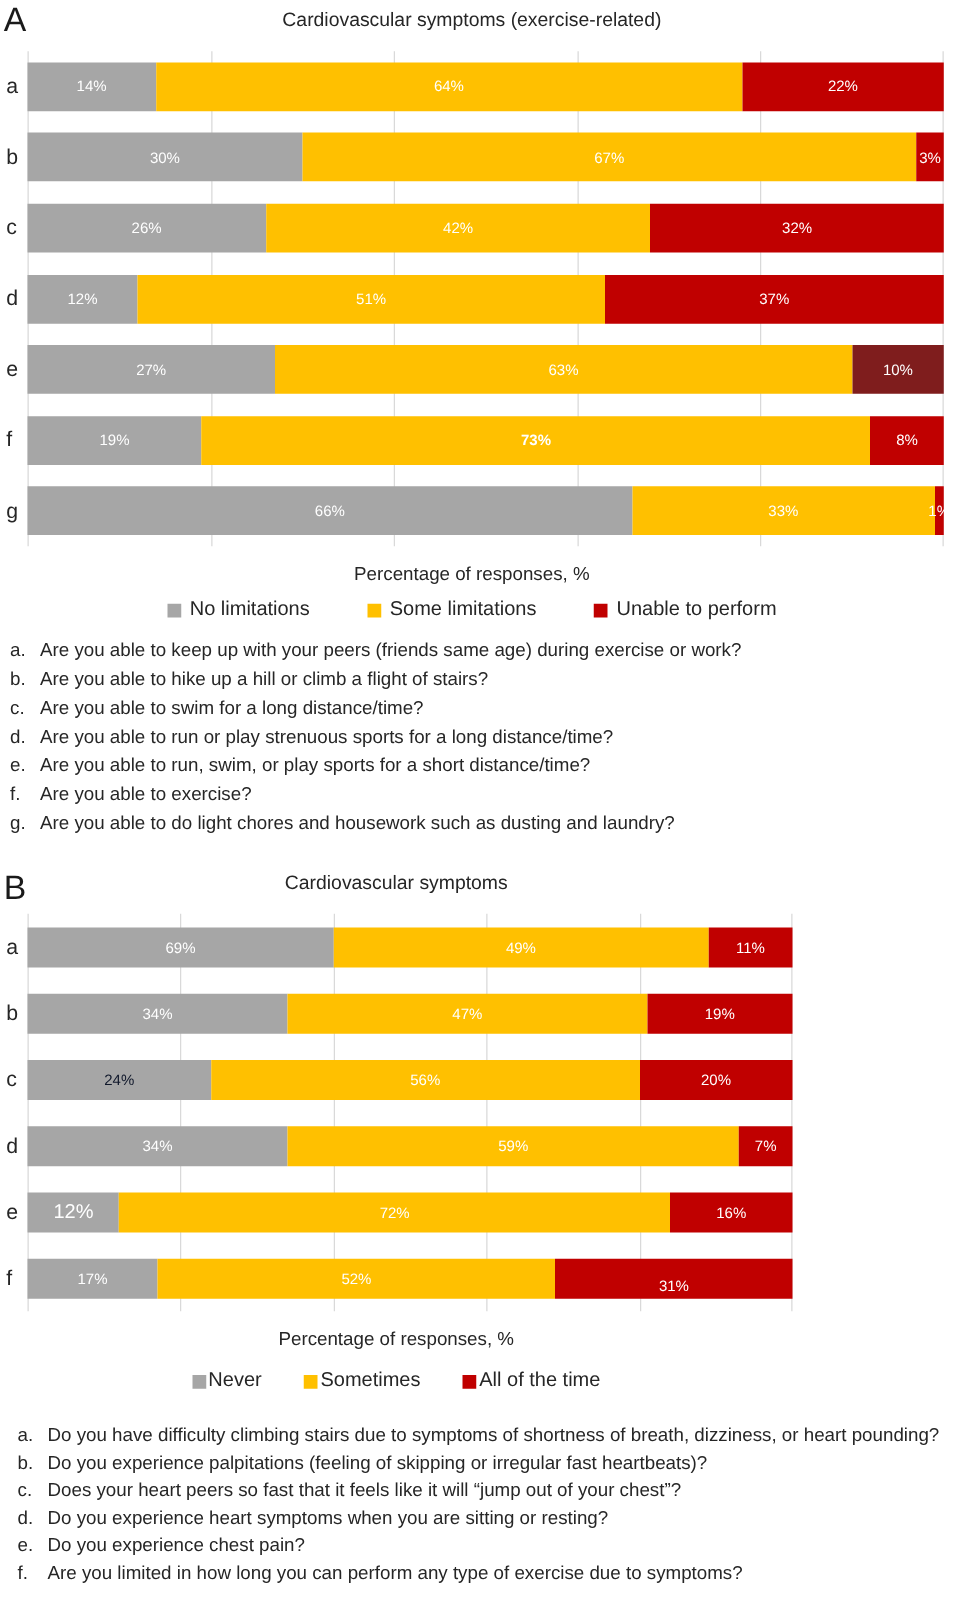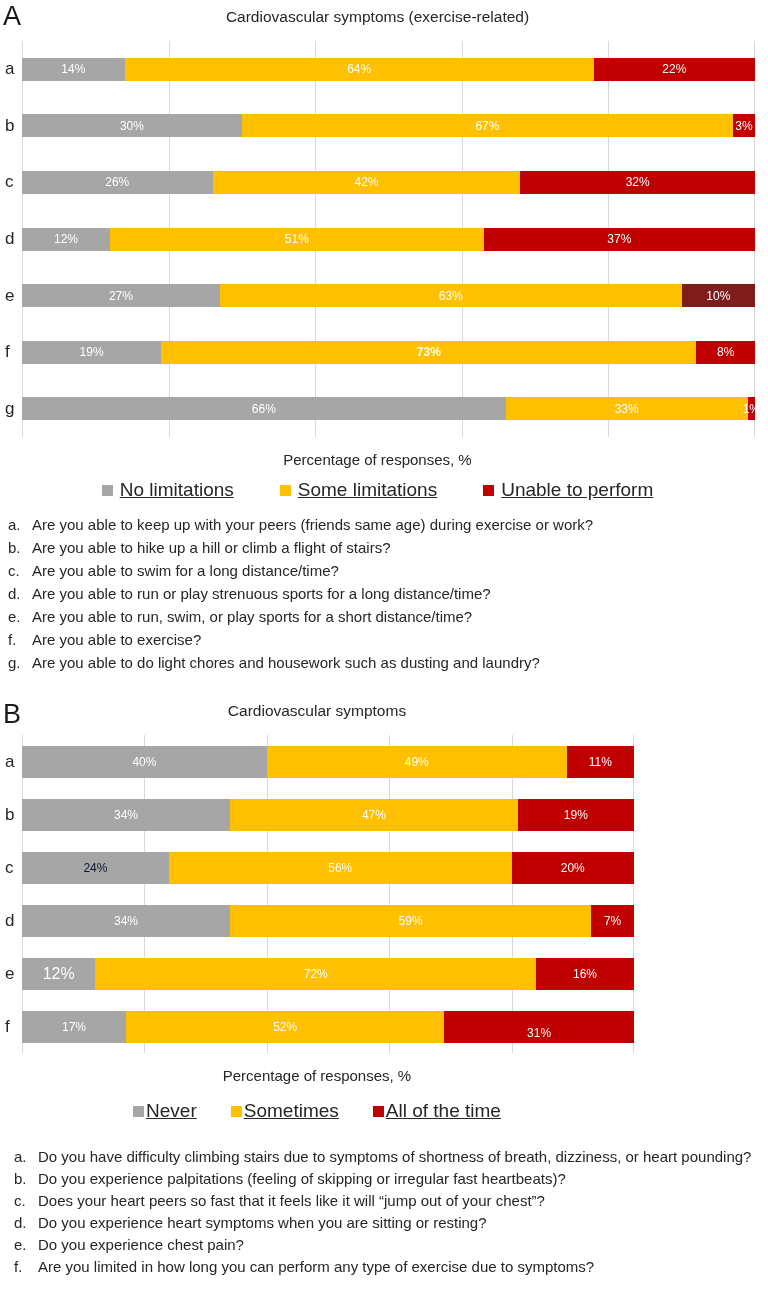--- a/index.html
+++ b/index.html
@@ -54,21 +54,21 @@
     display: flex;
     align-items: center;
   }
   .row-letter {
     position: absolute;
     left: -17px;
     font-size: 17px;
     color: #262626;
   }
   .bar { display: flex; width: 100%; }
-  #panel-a .bar { height: 23px; }
+  #panel-a .bar { height: 39px; }
   #panel-b .bar { height: 32px; }
   .seg {
     position: relative;
     height: 100%;
     display: flex;
     align-items: center;
     justify-content: center;
   }
   .seg-label {
     color: #ffffff;
@@ -86,21 +86,21 @@
   #panel-a .xlabel { width: 755px; }
   #panel-b .xlabel { width: 634px; }
 
   .legend {
     display: flex;
     justify-content: center;
     align-items: center;
   }
   #panel-a .legend { width: 755px; margin-top: 11px; gap: 46px; }
   #panel-b .legend { width: 634px; margin-top: 16px; gap: 34px; }
-  .legend-item { display: flex; align-items: center; font-size: 19px; text-decoration: underline; }
+  .legend-item { display: flex; align-items: center; font-size: 16px; }
   .swatch { width: 11px; height: 11px; flex-shrink: 0; }
   #panel-a .swatch { margin-right: 7px; }
   #panel-b .swatch { margin-right: 2px; }
 
   .questions { margin-top: 12px; }
   #panel-a .questions { margin-left: 8px; }
   #panel-b .questions { margin-left: 14px; margin-top: 24px; }
   .q-row { display: flex; font-size: 15px; color: #262626; }
   #panel-a .q-row { line-height: 23px; }
   #panel-b .q-row { line-height: 22px; }
@@ -279,21 +279,21 @@
         <div class="gridline" style="left: calc(20% + 0px); background: rgb(217, 217, 217);"></div>
         <div class="gridline" style="left: calc(40% + 0px); background: rgb(217, 217, 217);"></div>
         <div class="gridline" style="left: calc(60% + 0px); background: rgb(217, 217, 217);"></div>
         <div class="gridline" style="left: calc(80% + 0px); background: rgb(217, 217, 217);"></div>
         <div class="gridline" style="left: calc(100% - 1px); background: rgb(217, 217, 217);"></div>
         <div class="rows">
           <div class="bar-row">
             <span class="row-letter">a</span>
             <div class="bar">
               <div class="seg" style="width: 40%; background: rgb(166, 166, 166);">
-                <span class="seg-label" style="color: rgb(255, 255, 255);">40%</span>
+                <span class="seg-label" style="color: rgb(255, 255, 255);">69%</span>
               </div>
               <div class="seg" style="width: 49%; background: rgb(255, 192, 0);">
                 <span class="seg-label" style="color: rgb(255, 255, 255);">49%</span>
               </div>
               <div class="seg" style="width: 11%; background: rgb(192, 0, 0);">
                 <span class="seg-label" style="color: rgb(255, 255, 255);">11%</span>
               </div>
             </div>
           </div>
           <div class="bar-row">

